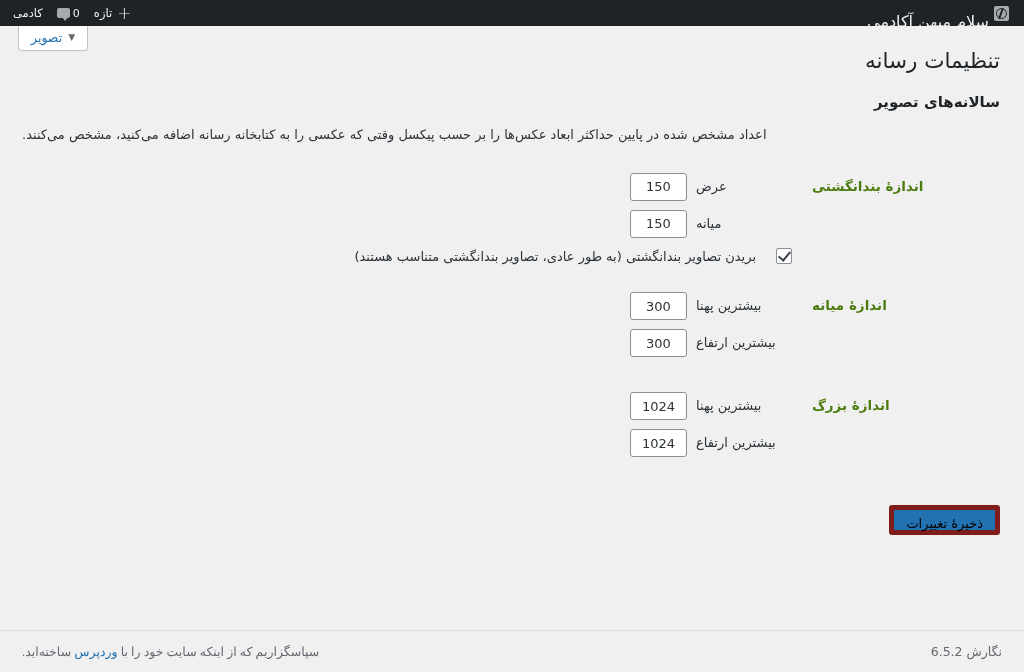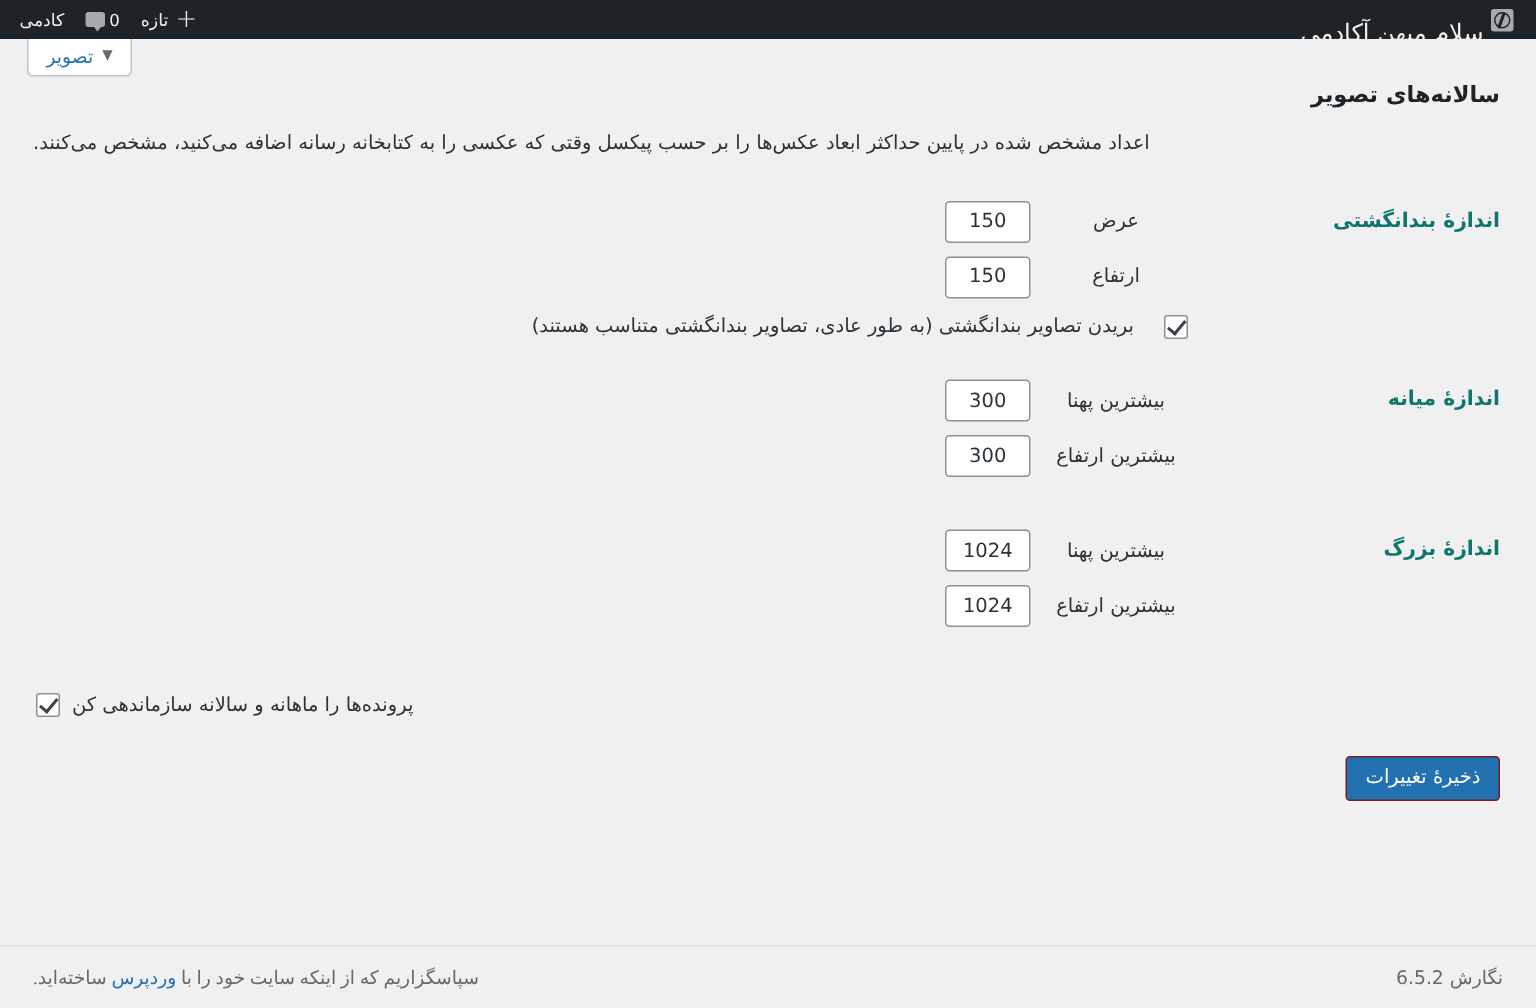--- a/index.html
+++ b/index.html
@@ -131,46 +131,46 @@
     padding-right: 2px;
   }
 
   table.form-table {
     width: 100%;
     border-collapse: collapse;
     margin-top: 6px;
   }
   table.form-table th {
     width: 200px;
-    text-align: right;
+    text-align: left;
     vertical-align: top;
     font-size: 13.5px;
     font-weight: 700;
-    color: #0f766e;
+    color: #4d7c0f;
     padding: 18px 2px 18px 10px;
     line-height: 1.3;
   }
   table.form-table td {
     vertical-align: top;
     padding: 13px 10px 13px 10px;
     font-size: 13px;
     color: #2c3338;
     line-height: 1.5;
   }
   .field-row {
     display: flex;
     align-items: center;
     gap: 9px;
     margin-bottom: 9px;
   }
   .field-row label.fl {
     font-size: 13px;
     color: #2c3338;
     min-width: 96px;
-    text-align: center;
+    text-align: left;
   }
   input.small-text {
     width: 57px;
     height: 28px;
     border: 1px solid #8c8f94;
     border-radius: 3px;
     background: #fff;
     font-size: 13px;
     color: #2c3338;
     padding: 0 7px;
@@ -218,22 +218,22 @@
   }
 
   .submit {
     display: flex;
     justify-content: flex-start;
     margin-top: 26px;
     padding-right: 2px;
   }
   button.button-primary {
     background: #2271b1;
-    border: 1px solid #7f1d1d;
-    color: #ffffff;
+    border: 5px solid #7f1d1d;
+    color: #000000;
     font-size: 13px;
     padding: 0 12px;
     height: 30px;
     border-radius: 3px;
     cursor: pointer;
     font-family: "DejaVu Sans", "Liberation Sans", sans-serif;
     line-height: 28px;
   }
 
   
@@ -280,35 +280,36 @@
 
 <div id="screen-meta-links">
   <div class="help-tab">
     <span class="caret">▼</span>
     <span>تصویر</span>
   </div>
 </div>
 
 <div id="wpbody">
 
+  <h1 class="page-title">تنظیمات رسانه</h1>
 
   <h2 class="section-title">سالانه‌های تصویر</h2>
   <p class="desc">اعداد مشخص شده در پایین حداکثر ابعاد عکس‌ها را بر حسب پیکسل وقتی که عکسی را به کتابخانه رسانه اضافه می‌کنید، مشخص می‌کنند.</p>
 
   <table class="form-table">
     <tbody>
       <tr>
         <th>اندازهٔ بندانگشتی</th>
         <td>
           <div class="field-row">
             <label class="fl">عرض</label>
             <input class="small-text" type="text" value="150" style="">
           </div>
           <div class="field-row">
-            <label class="fl">ارتفاع</label>
+            <label class="fl">میانه</label>
             <input class="small-text" type="text" value="150" style="">
           </div>
           <div class="cb-row">
             <span class="cbx checked"></span>
             <span>بریدن تصاویر بندانگشتی (به طور عادی، تصاویر بندانگشتی متناسب هستند)</span>
           </div>
         </td>
       </tr>
 
       <tr>
@@ -335,24 +336,20 @@
           <div class="field-row">
             <label class="fl">بیشترین ارتفاع</label>
             <input class="small-text" type="text" value="1024" style="">
           </div>
         </td>
       </tr>
     </tbody>
   </table>
 
 
-  <div class="uploads-row">
-    <span>پرونده‌ها را ماهانه و سالانه سازماندهی کن</span>
-    <span class="cbx checked"></span>
-  </div>
 
   <div class="submit">
     <button class="button-primary">ذخیرهٔ تغییرات</button>
   </div>
 
   <div id="wpfooter">
     <div class="footer-left">نگارش 6.5.2</div>
     <div class="footer-right"><span>سپاسگزاریم که از اینکه سایت خود را با </span><a href="#">وردپرس</a><span> ساخته‌اید.</span></div>
   </div>
 

